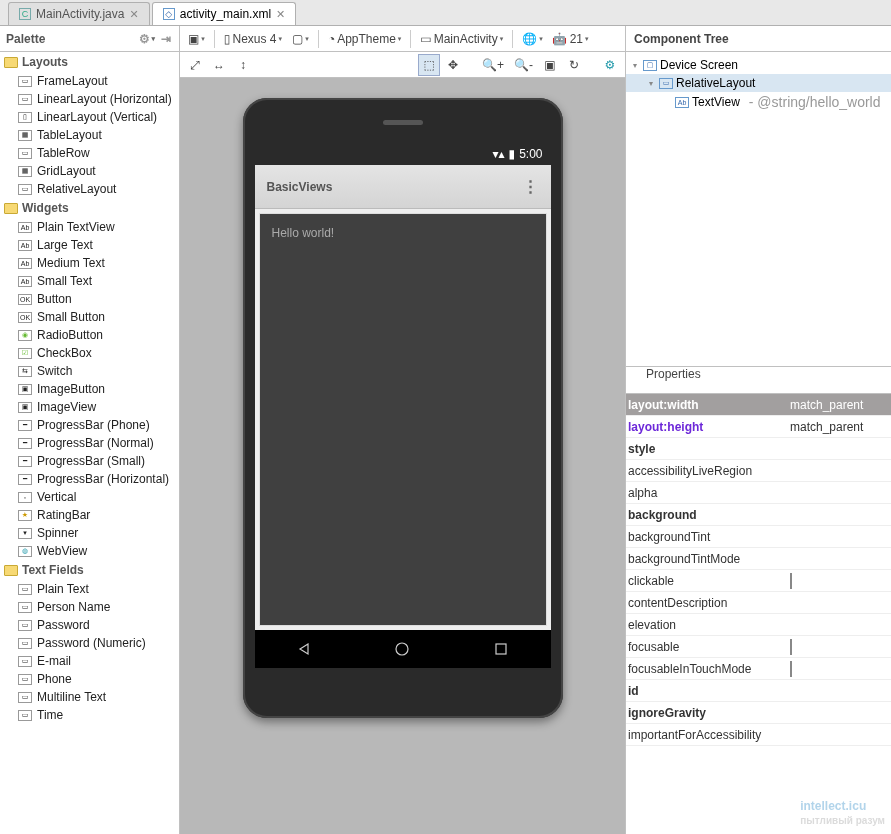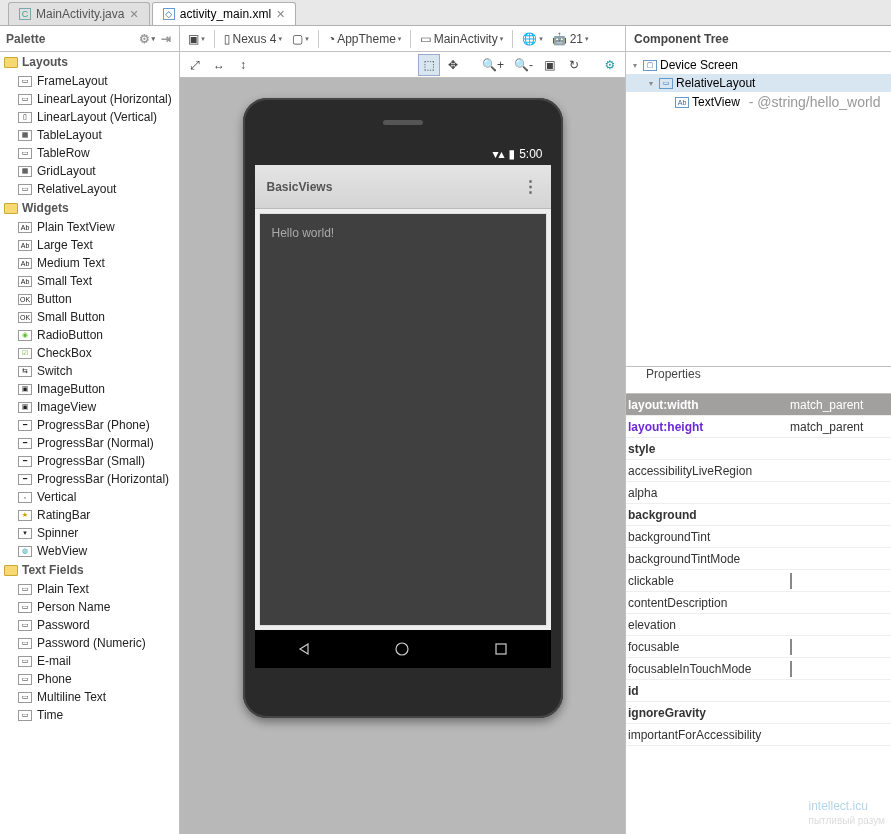--- a/index.html
+++ b/index.html
@@ -60,21 +60,21 @@
   .prow { display: flex; height: 22px; align-items: center; border-bottom: 1px solid #eee; }
   .prow .pname { width: 158px; padding-left: 2px; color: #333; }
   .prow .pname.b { font-weight: bold; }
   .prow .pname.blue { color: #6d28d9; font-weight: bold; }
   .prow .pval { flex: 1; padding-left: 6px; color: #333; }
   .prow.sel { background: #a29f9f; color: #fff; }
   .prow.sel .pname, .prow.sel .pval { color: #fff; }
   .prow .chk { width: 13px; height: 13px; border: 1px solid #888; background: #fff; }
   .prow .arrow { width: 10px; font-size: 8px; color: #666; margin-left: -14px; margin-right: 4px; }
   
-  .watermark { position: absolute; right: 6px; bottom: 8px; color: #7fb8dd; font-size: 18px; font-weight: normal; opacity: .6; pointer-events: none; margin-top: 26px; }
+  .watermark { position: absolute; right: 6px; bottom: 8px; color: #7fb8dd; font-size: 18px; font-weight: bold; opacity: .6; pointer-events: none; margin-top: 26px; }
   .watermark .sub { display: block; font-size: 10px; color: #aaa; opacity: .7; }
   
   ::-webkit-scrollbar { width: 12px; }
   ::-webkit-scrollbar-thumb { background: #c0c0c0; border: 1px solid #fff; }
 </style>
 </head>
 <body>
 
 <div class="tabbar">
   <div class="tab">

